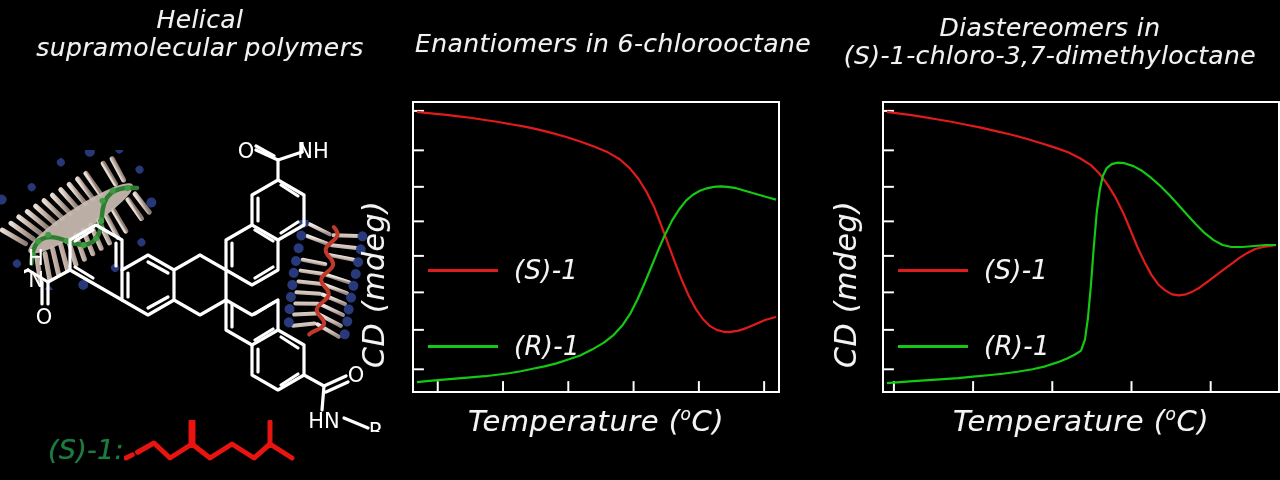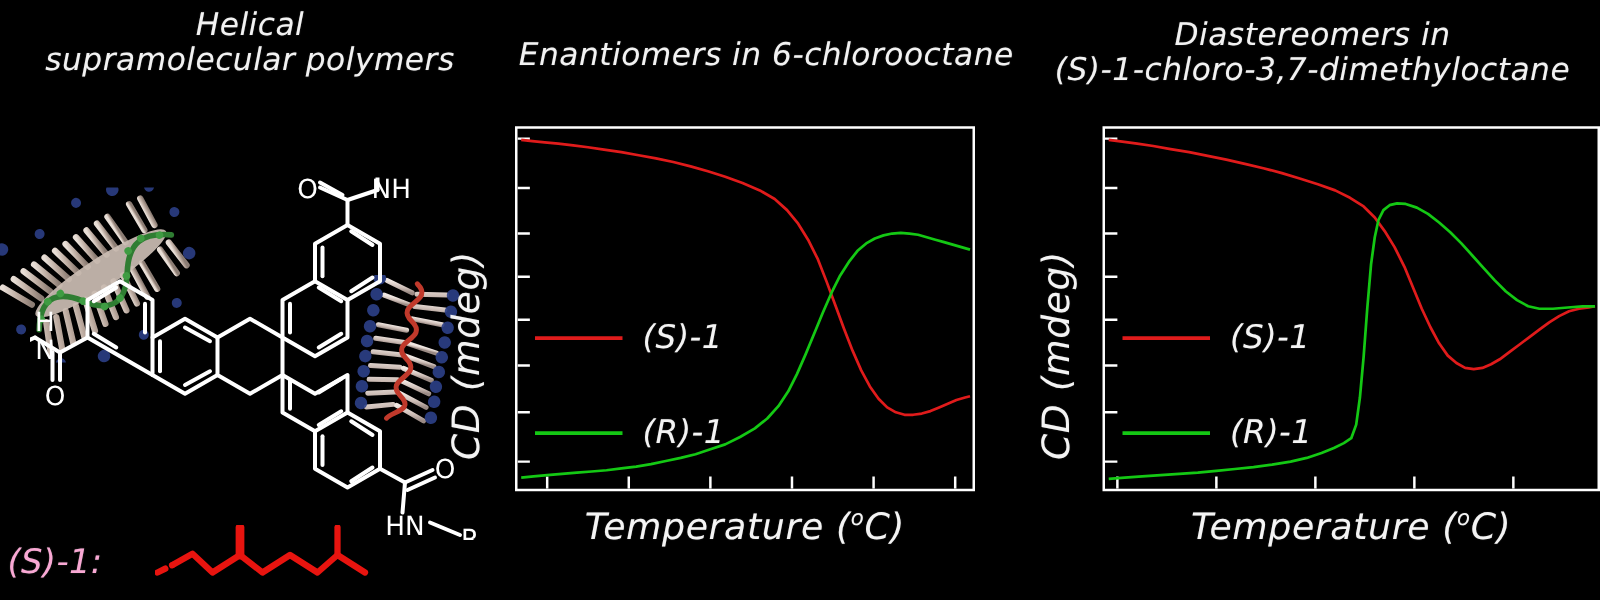--- a/index.html
+++ b/index.html
@@ -68,23 +68,23 @@
   }
 
   
   #molecule{position:absolute;left:24px;top:72px;width:360px;height:290px;}
   #helix-green{position:absolute;left:0px;top:80px;width:168px;height:140px;}
   #helix-red{position:absolute;left:262px;top:150px;width:118px;height:140px;}
 
   .enant-row{position:absolute;display:flex;align-items:center;}
   #row-s{left:6px;top:350px;}
   .enant-label{
-    font-size:27px;font-style:italic;color:#f9a8d4;
+    font-size:27px;font-style:italic;color:#15803d;
     font-family:"DejaVu Sans", sans-serif;letter-spacing:.3px;
-    width:118px;text-shadow:0 0 1px rgba(255,255,255,.3);
+    width:118px;text-shadow:0 0 1px rgba(255,255,255,.3);text-align:right;
   }
   .chain{width:190px;height:58px;display:block;}
 </style>
 </head>
 <body>
 
 <div class="stage">
 
   <div class="title" id="title-left">Helical
 supramolecular polymers</div>

